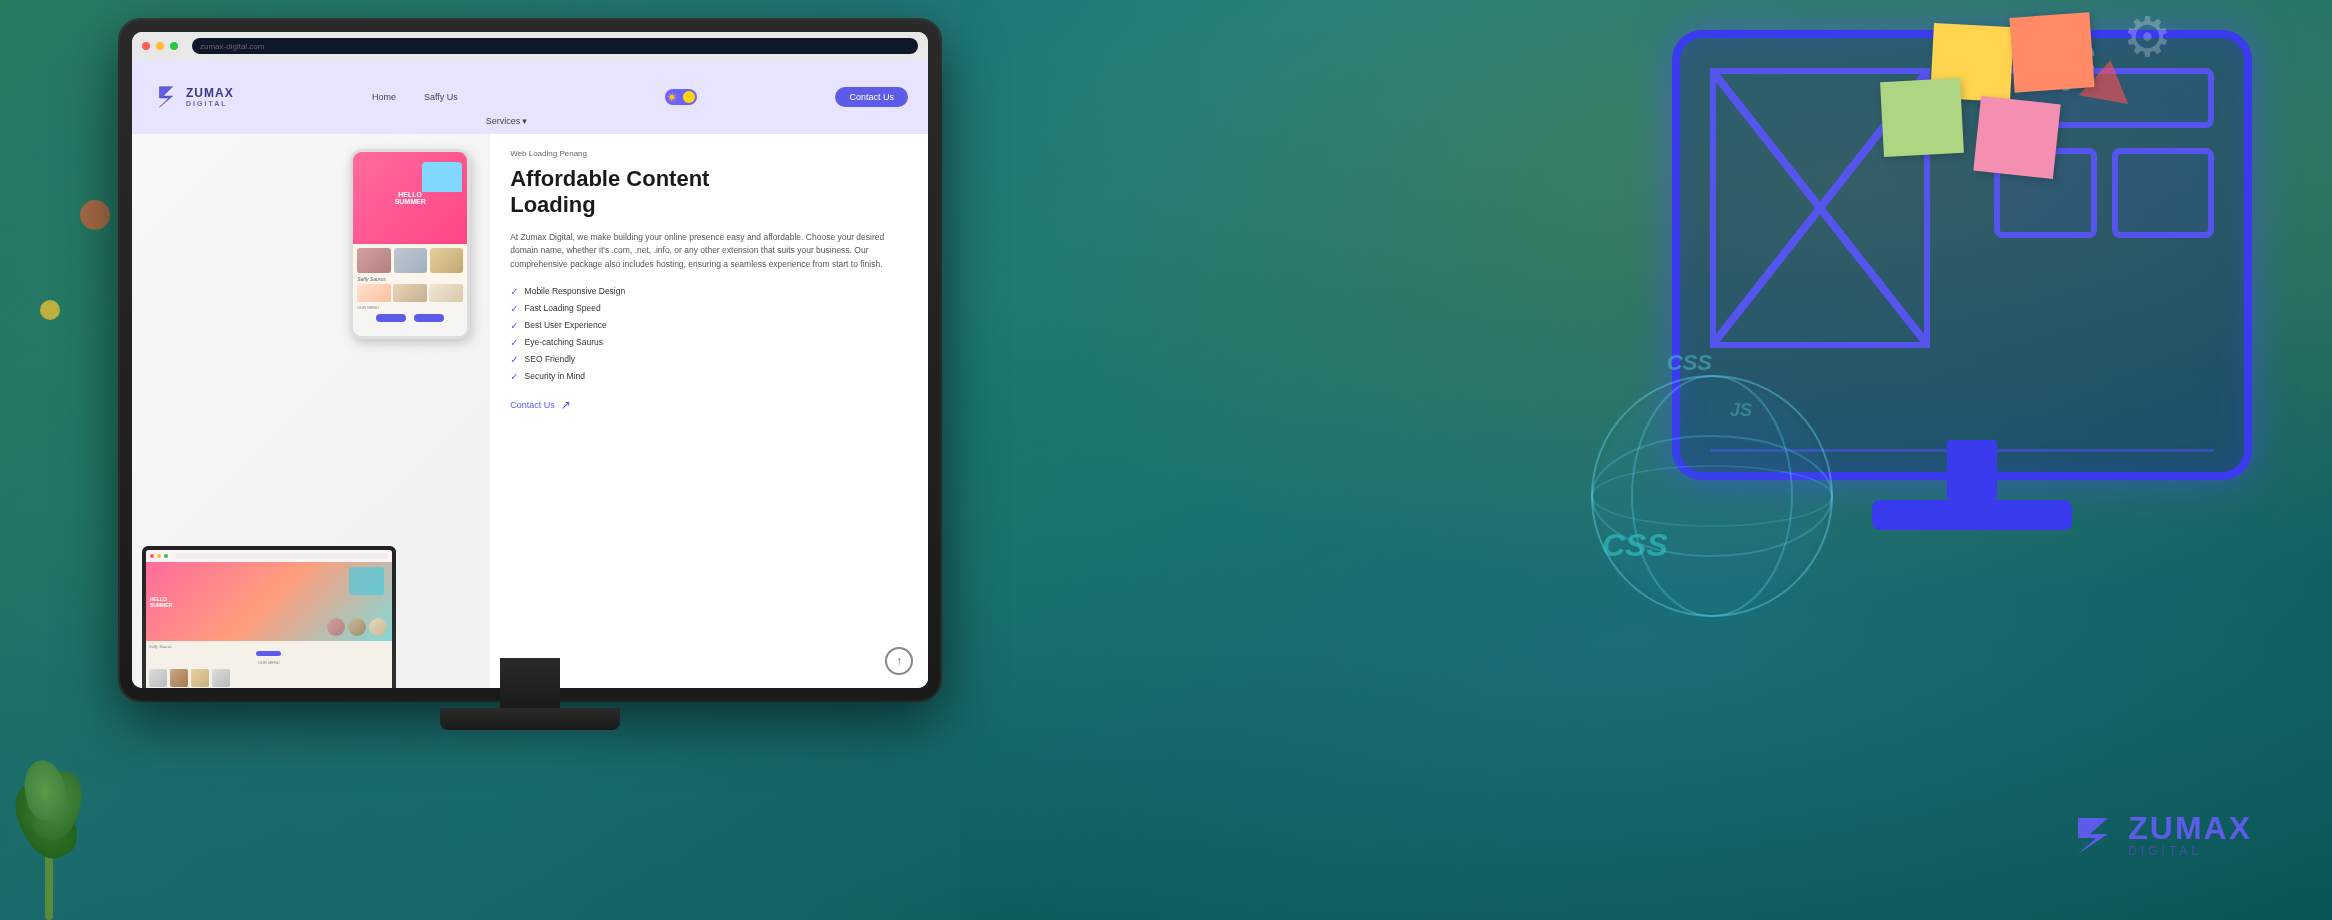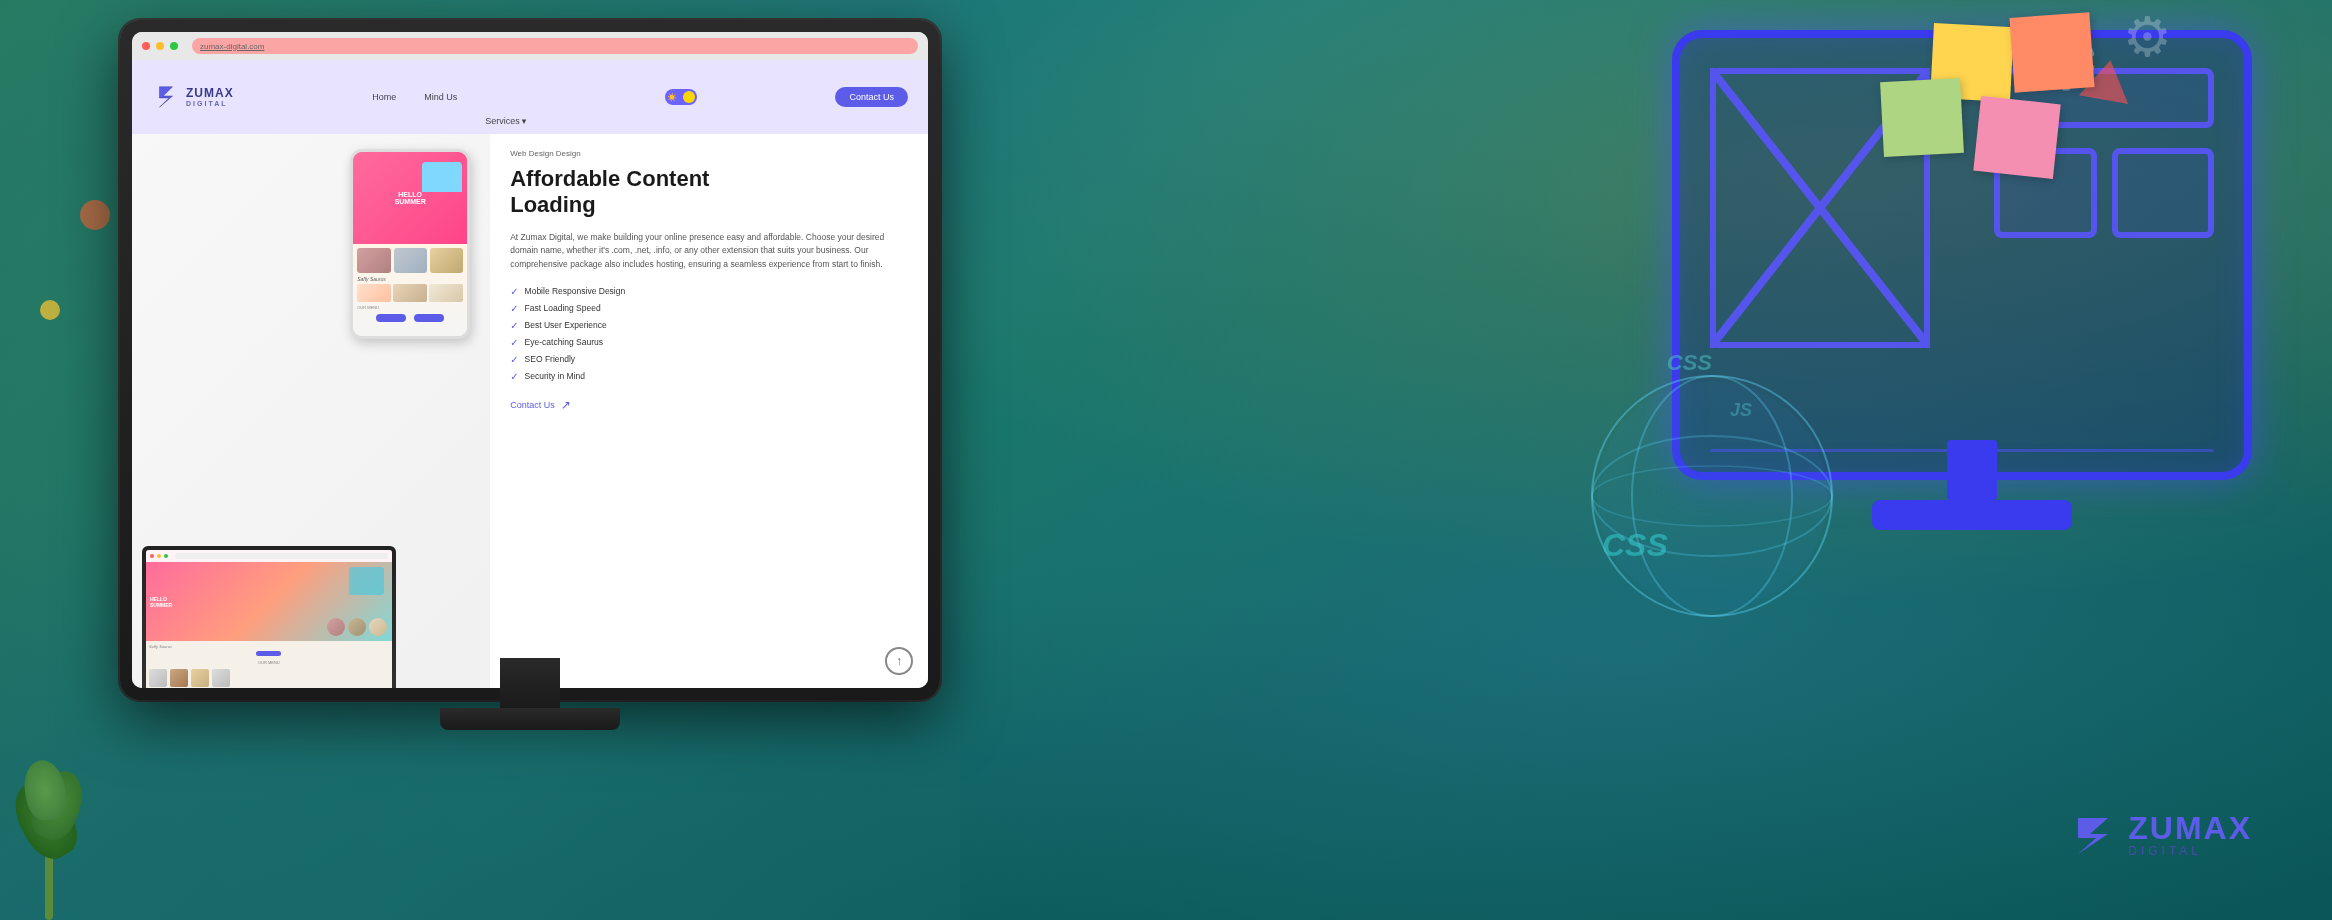--- a/index.html
+++ b/index.html
@@ -89,29 +89,28 @@
       width: 8px;
       height: 8px;
       border-radius: 50%;
     }
     .browser-dot.red { background: #ff5f57; }
     .browser-dot.yellow { background: #ffbd2e; }
     .browser-dot.green { background: #28c840; }
     .browser-url {
       flex: 1;
       height: 16px;
-      background: #fca5a5;
+      background: #0f172a;
       border-radius: 8px;
       margin-left: 8px;
       display: flex;
       align-items: center;
       padding: 0 8px;
       font-size: 8px;
       color: #666;
-      text-decoration: underline;
     }
 
     
     .website-header {
       background: rgba(230,225,255,0.9);
       padding: 8px 20px;
       display: flex;
       align-items: center;
       justify-content: space-between;
     }
@@ -541,21 +540,21 @@
           <svg class="logo-icon" viewBox="0 0 30 30">
             <path d="M8 4 L22 4 L12 14 L22 14 L8 26 L18 16 L8 16 Z" fill="#5c5ce8" stroke="#3a3a8a" stroke-width="0.5"></path>
           </svg>
           <div class="logo-text">
             <div class="zumax">ZUMAX</div>
             <div class="digital">DIGITAL</div>
           </div>
         </div>
         <div class="nav-links">
           <a class="nav-link">Home</a>
-          <a class="nav-link">Mind Us</a>
+          <a class="nav-link">Saffy Us</a>
           <a class="nav-link services">Services <span>▾</span></a>
         </div>
         <div class="toggle-switch">
           <div style="position:absolute;left:2px;font-size:8px;">☀️</div>
           <div class="toggle-knob"></div>
         </div>
         <button class="contact-btn">Contact Us</button>
       </div>
 
       <div class="website-content">
@@ -627,21 +626,21 @@
                     </div>
                   </div>
                 </div>
               </div>
               <div class="laptop-keyboard"></div>
             </div>
           </div>
         </div>
 
         <div class="content-right">
-          <div class="web-design-label">Web Design Design</div>
+          <div class="web-design-label">Web Loading Penang</div>
           <div class="main-heading">
             <span>Affordable Content</span><br>
             <span>Loading</span>
           </div>
           <p class="description">At Zumax Digital, we make building your online presence easy and affordable. Choose your desired domain name, whether it's .com, .net, .info, or any other extension that suits your business. Our comprehensive package also includes hosting, ensuring a seamless experience from start to finish.</p>
 
           <ul class="features-list">
             <li>
                 <span class="check-icon">✓</span>
                 <span>Mobile Responsive Design</span>

